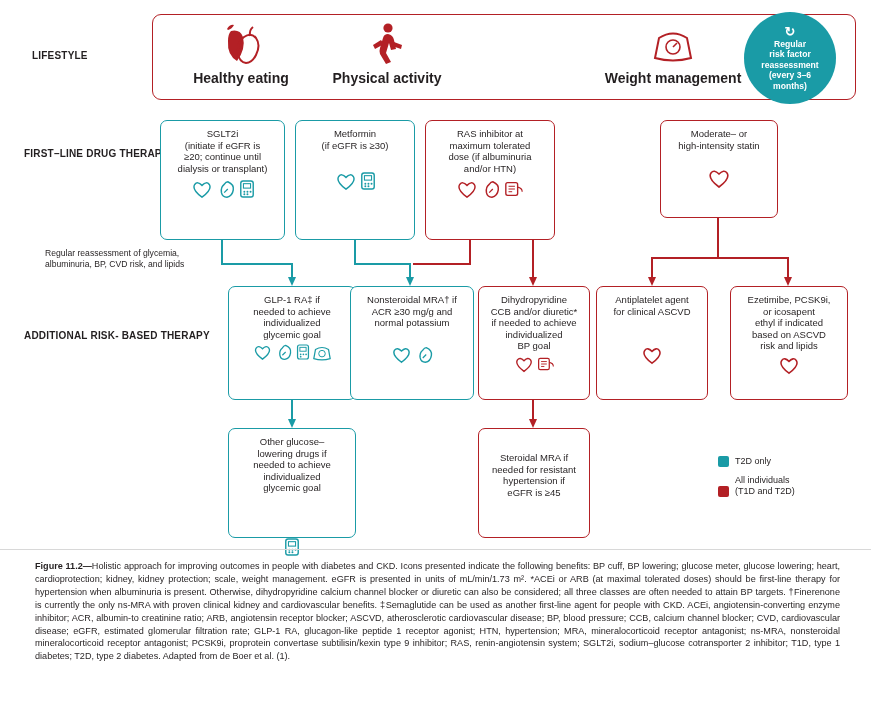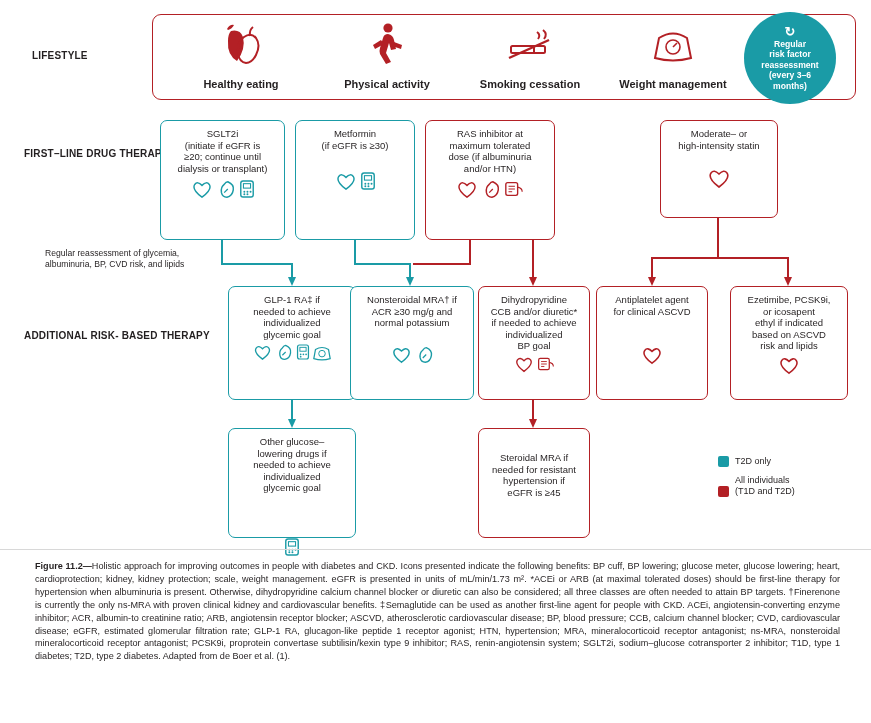--- a/index.html
+++ b/index.html
@@ -56,23 +56,23 @@
     border:1.8px solid #b32025;
     border-radius:9px;
     background:#fff;
   }
   .life-item {
     position:absolute;
     text-align:center;
     width:150px;
   }
   .life-item .lbl {
-    font-size: 11px;
+    font-size: 14px;
     font-weight: bold;
-    margin-top:12px;
+    margin-top:4px;
   }
   .life-icon { height:44px; display:flex; align-items:center; justify-content:center; }
 
   #reassess-circle {
     position:absolute;
     left:744px; top:12px;
     width:92px; height:92px;
     border-radius:50%;
     background:#1a9ba6;
     color:#ffffff;
@@ -170,31 +170,20 @@
       <svg width="36" height="44" viewBox="0 0 36 44">
         <circle cx="19" cy="6" r="4.6" fill="#b32025"></circle>
         <path d="M19 12 q5 1 6 6 l2 9 l-5 1 l-2 -7 l-3 10 l5 9 l-5 2 l-6 -10 q-1 -3 0 -6 l3 -10 q1 -4 5 -4z" fill="#b32025"></path>
         <path d="M12 18 l-8 5 l2 4 l9 -5z" fill="#b32025"></path>
         <path d="M25 20 l8 3 l-1 4 l-9 -3z" fill="#b32025"></path>
       </svg>
     </div>
     <div class="lbl">Physical activity</div>
   </div>
 
-  <div class="life-item" style="left:455px; top:22px;">
-    <div class="life-icon">
-      <svg width="54" height="40" viewBox="0 0 54 40">
-        <rect x="8" y="22" width="34" height="7" rx="1.5" fill="none" stroke="#b32025" stroke-width="2"></rect>
-        <path d="M31 22 v7" stroke="#b32025" stroke-width="2"></path>
-        <path d="M34 8 q4 3 1 7 M40 6 q5 4 1 9" fill="none" stroke="#b32025" stroke-width="2"></path>
-        <path d="M6 34 L46 16" stroke="#b32025" stroke-width="2.4"></path>
-      </svg>
-    </div>
-    <div class="lbl">Smoking cessation</div>
-  </div>
 
   <div class="life-item" style="left:598px; top:22px;">
     <div class="life-icon">
       <svg width="40" height="40" viewBox="0 0 40 40">
         <path d="M6 14 q14 -9 28 0 l4 20 q-18 5 -36 0z" fill="none" stroke="#b32025" stroke-width="2"></path>
         <circle cx="20" cy="23" r="7" fill="none" stroke="#b32025" stroke-width="1.6"></circle>
         <path d="M20 23 l4 -4" stroke="#b32025" stroke-width="1.6"></path>
       </svg>
     </div>
     <div class="lbl">Weight management</div>

